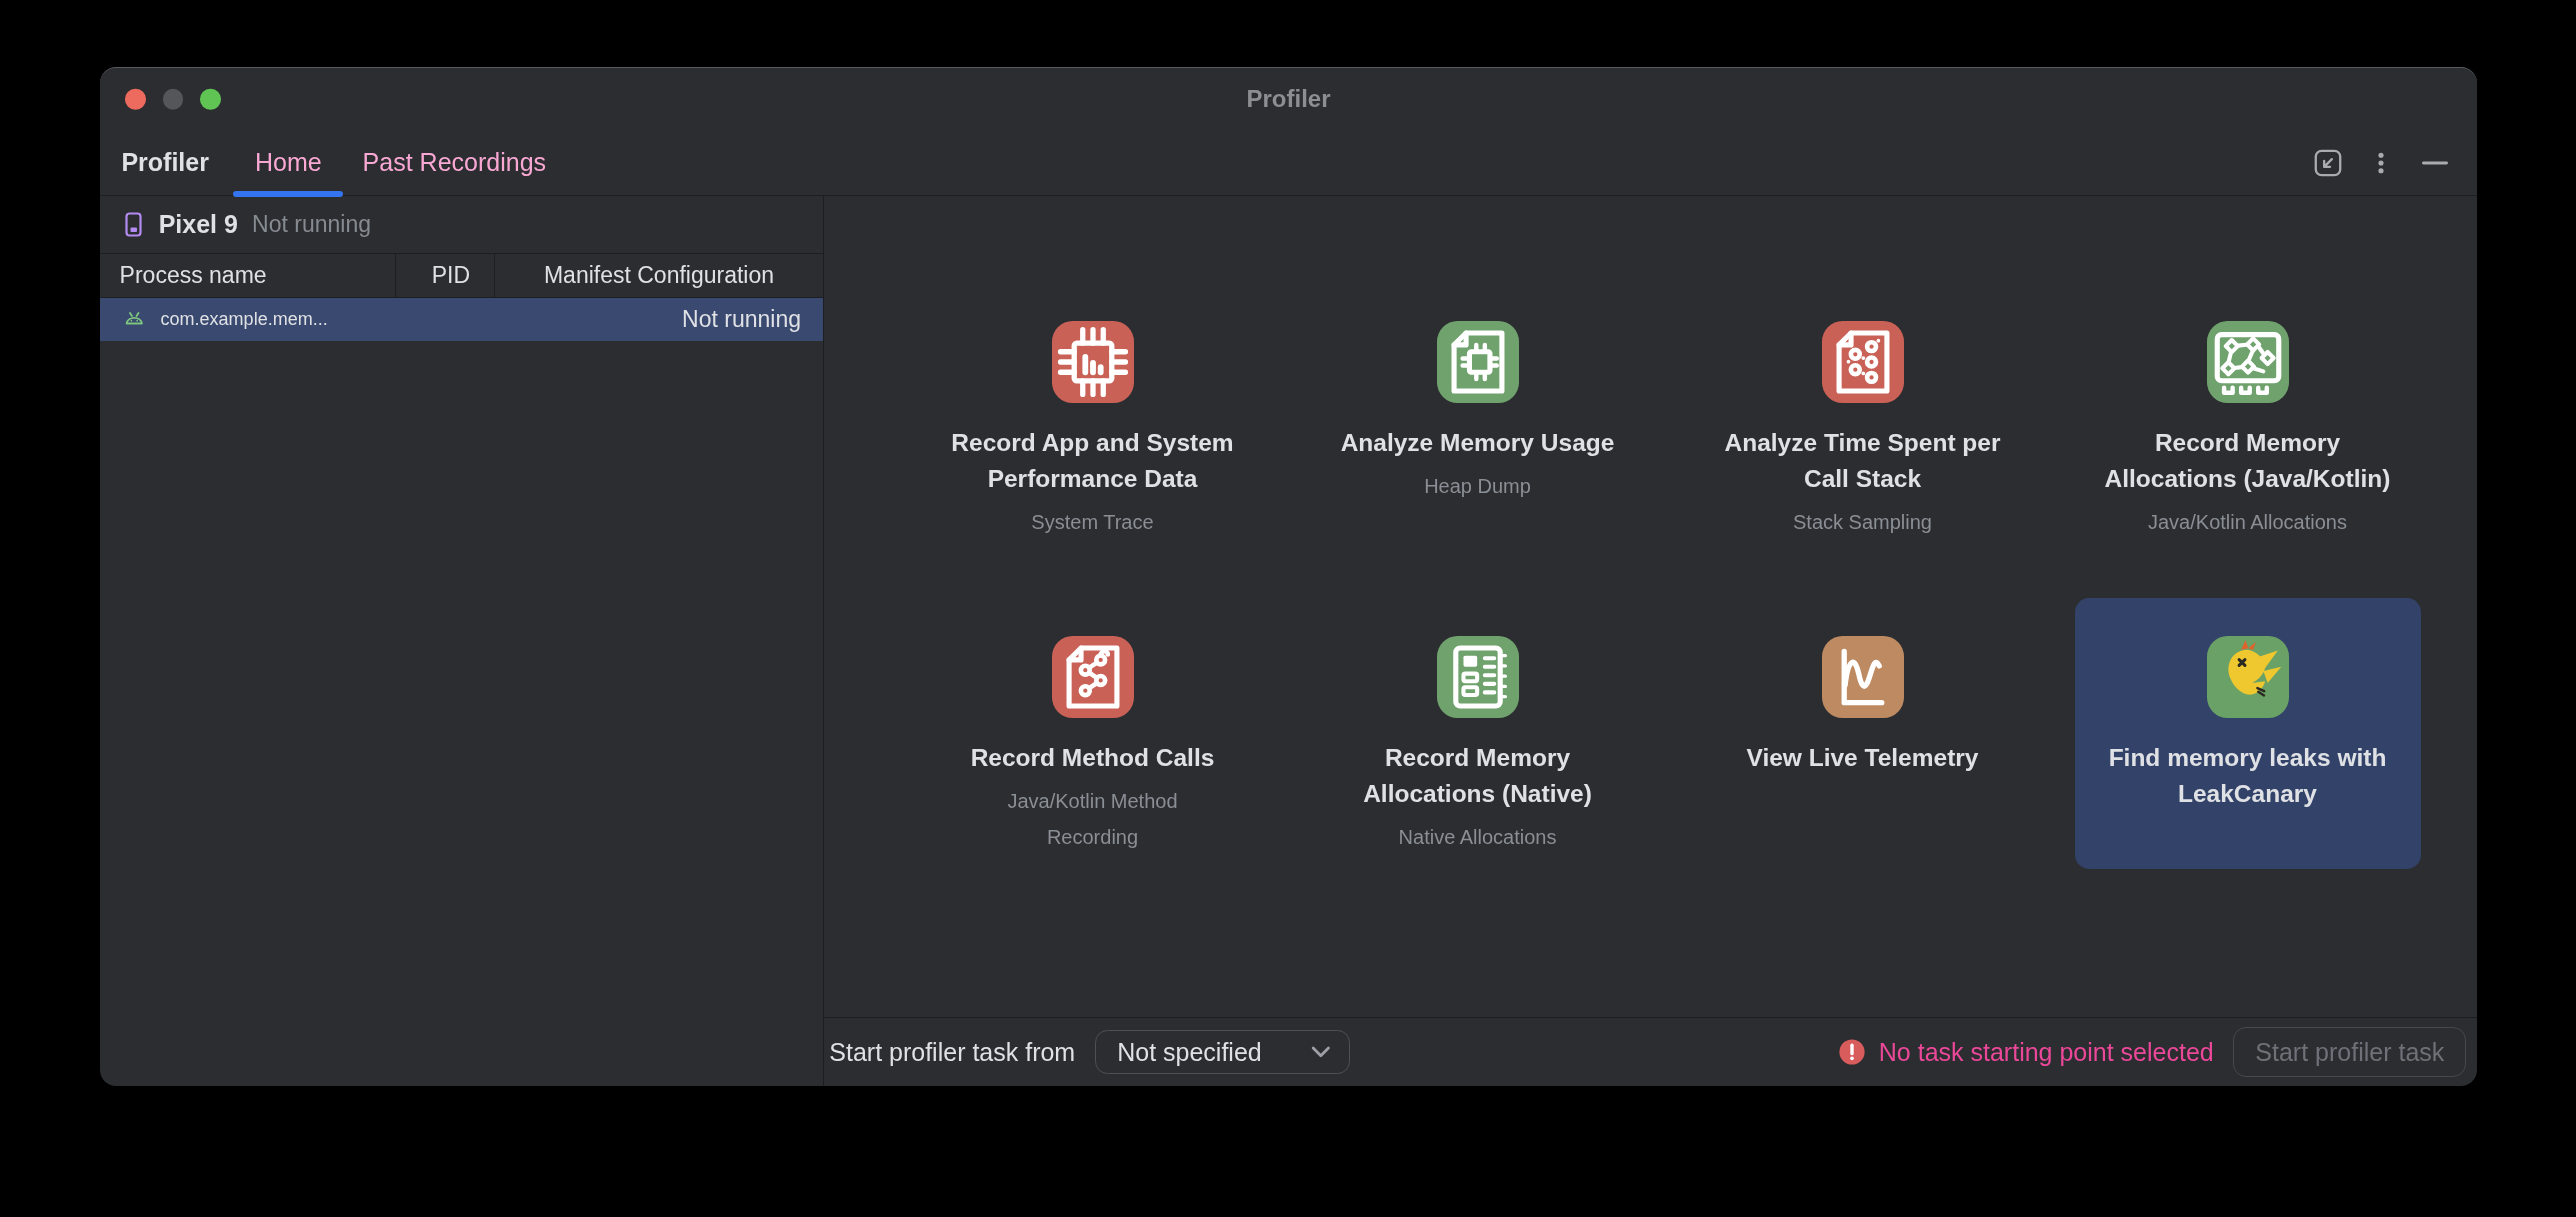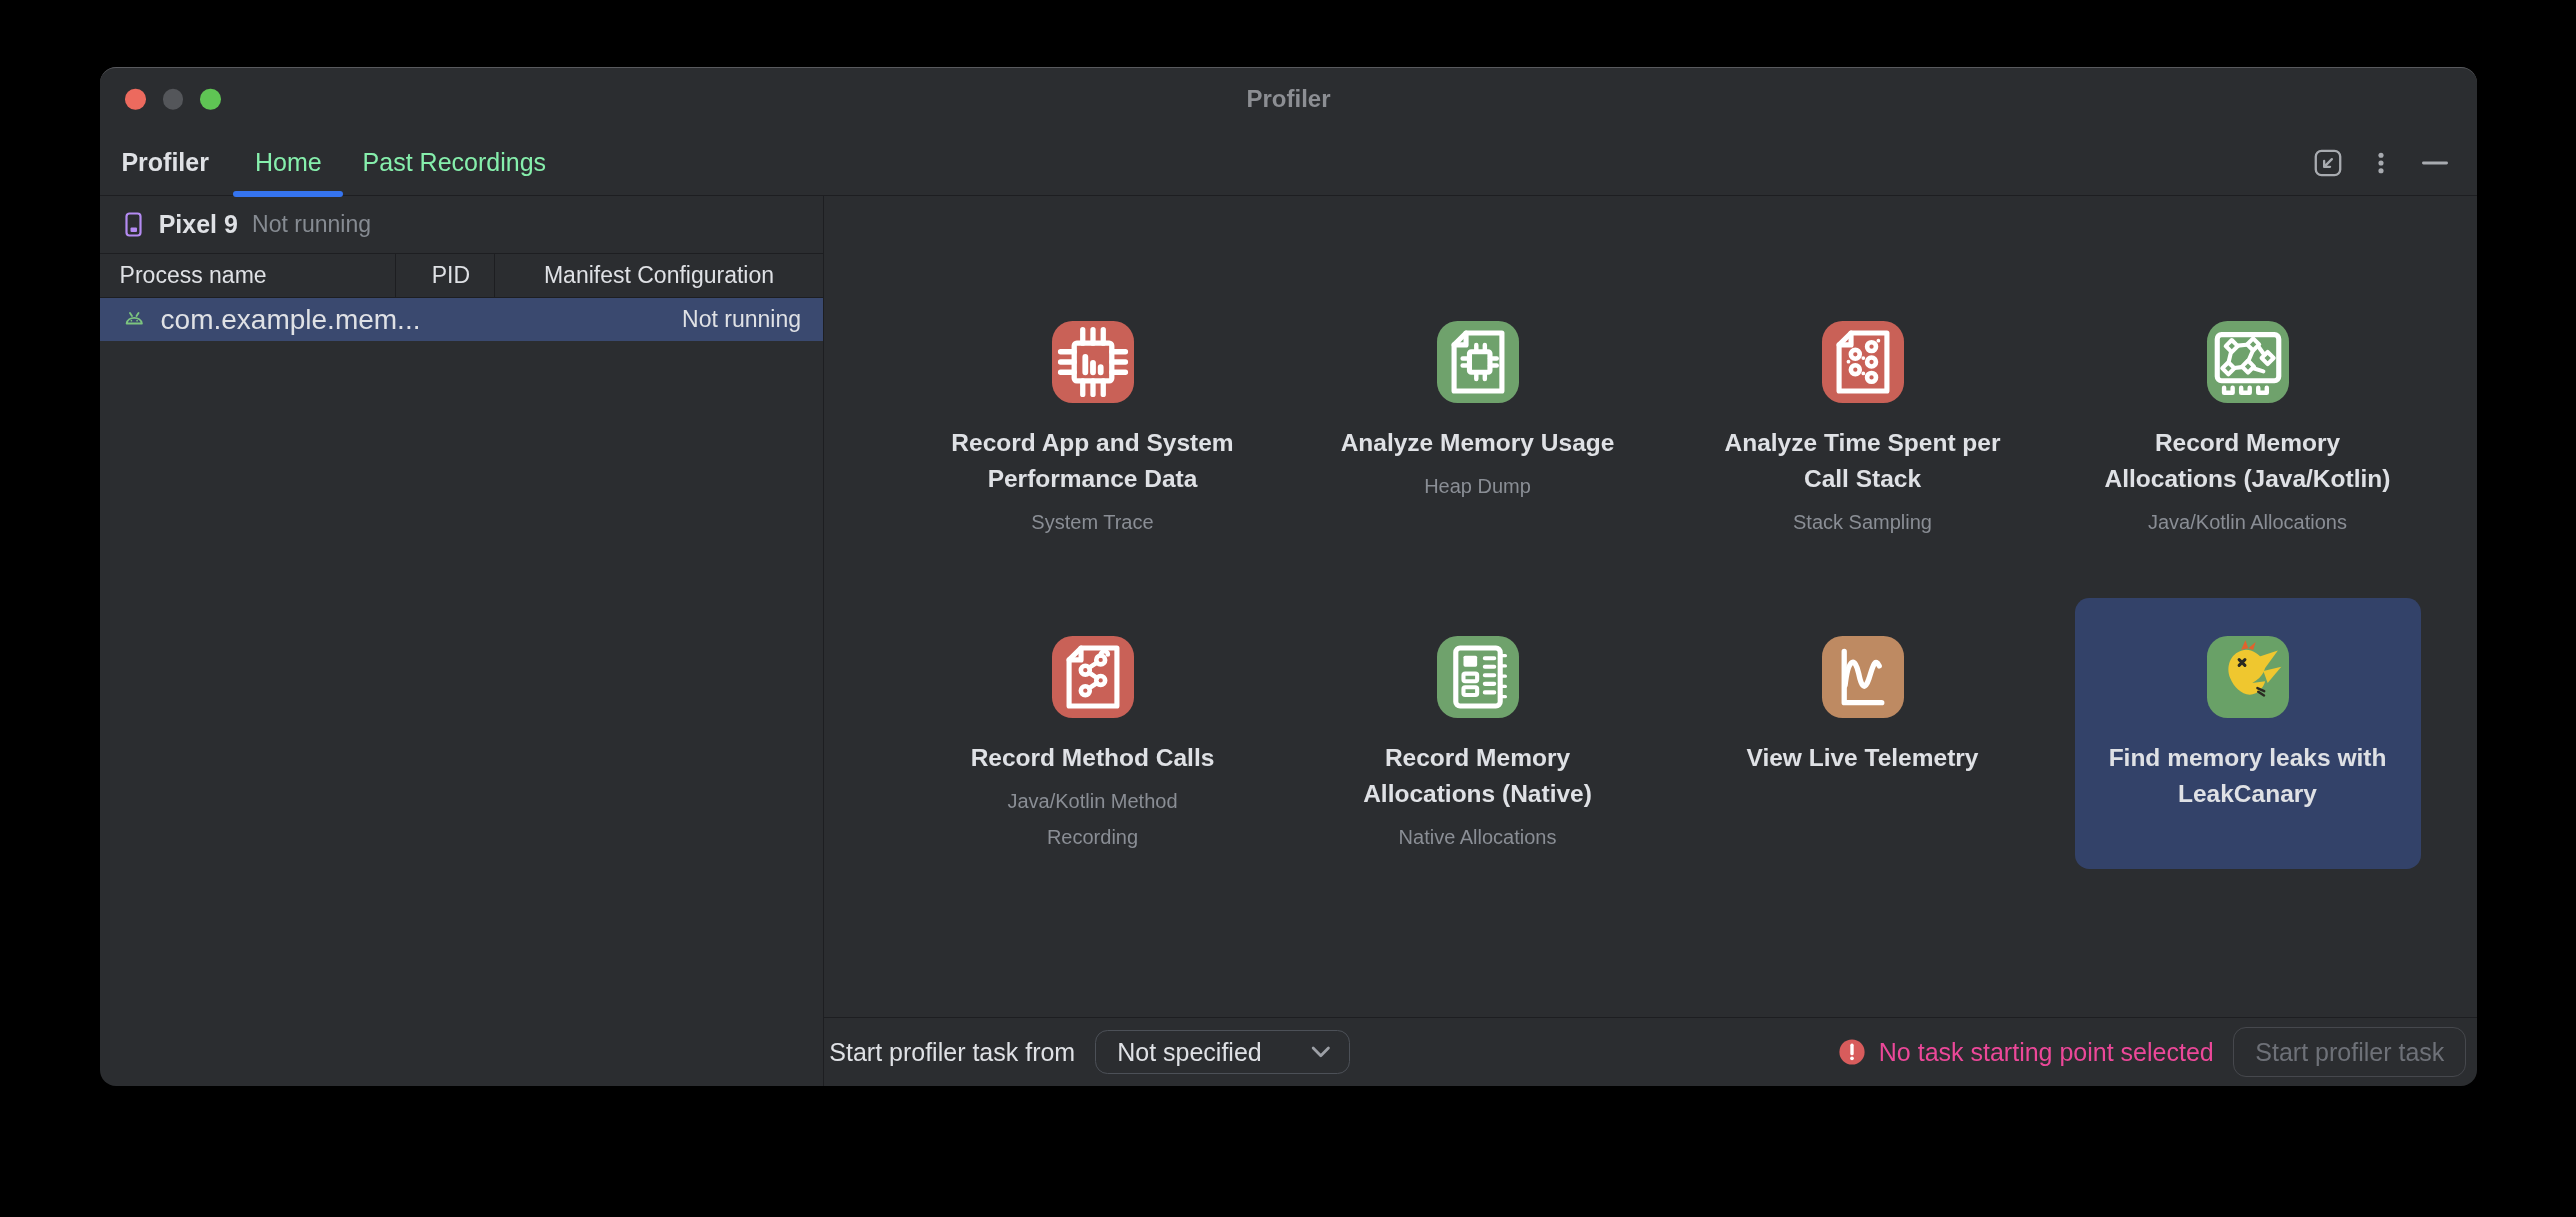--- a/index.html
+++ b/index.html
@@ -17,21 +17,21 @@
   .light.red   { background:#ec6a5e; }
   .light.gray  { background:#54565a; }
   .light.green { background:#5fc454; }
   .win-title { width:100%; text-align:center; font-size:24px; font-weight:700; color:#8c8e93; }
 
   
   .tabbar { height:66px; display:flex; align-items:center; flex:none;
             border-bottom:1.8px solid #1d1e21; padding:0 23px 0 21.4px; position:relative; }
   .tool-title { font-size:25px; font-weight:700; color:#dfe1e5; }
   .tab { position:relative; height:100%; display:flex; align-items:center;
-         font-size:25px; color:#86efac; cursor:default; }
+         font-size:25px; color:#f9a8d4; cursor:default; }
   .tab-home { margin-left:46px; }
   .tab-past { margin-left:41px; }
   .tab.active::after { content:""; position:absolute; left:-22px; right:-21.4px; bottom:-1.8px;
                        height:6.2px; border-radius:3.6px; background:#3574f0; }
   .tab-spacer { flex:1; }
   .tb-icons { display:flex; align-items:center; gap:14.2px; }
   .tb-icon { width:39px; height:39px; display:flex; align-items:center; justify-content:center; }
 
   
   .main { flex:1; display:flex; min-height:0; }
@@ -43,21 +43,21 @@
   .device-status { font-size:23px; color:#868b92; margin-left:14.2px; }
   .table-header { height:44px; flex:none; display:flex; align-items:stretch;
                   border-bottom:1.8px solid #1d1e21; font-size:23px; color:#dfe1e5; }
   .col-process { flex:1; display:flex; align-items:center; padding-left:19.6px;
                  border-right:1.8px solid #1d1e21; }
   .col-pid { width:99px; flex:none; display:flex; align-items:center; justify-content:flex-end;
              padding-right:24px; border-right:1.8px solid #1d1e21; }
   .col-manifest { width:328px; flex:none; display:flex; align-items:center; justify-content:center; }
   .proc-row { height:43px; flex:none; display:flex; align-items:center;
               background:#3a496f; padding:0 22px 0 19.6px; }
-  .proc-name { font-size:28px; color:#dfe1e5; margin-left:12.5px; }
+  .proc-name { font-size:18px; color:#dfe1e5; margin-left:12.5px; }
   .proc-status { margin-left:auto; font-size:23px; color:#dfe1e5; }
 
   .right-panel { flex:1; display:flex; flex-direction:column; min-width:0; }
   .tasks-header { height:58px; flex:none; display:flex; align-items:center;
                   border-bottom:1.8px solid #1d1e21; padding:0 21.4px 0 12.5px; }
   .tasks-title { font-size:23px; color:#dfe1e5; }
   .tasks-spacer { flex:1; }
 
   
   .grid-wrap { flex:1; min-height:0; }

